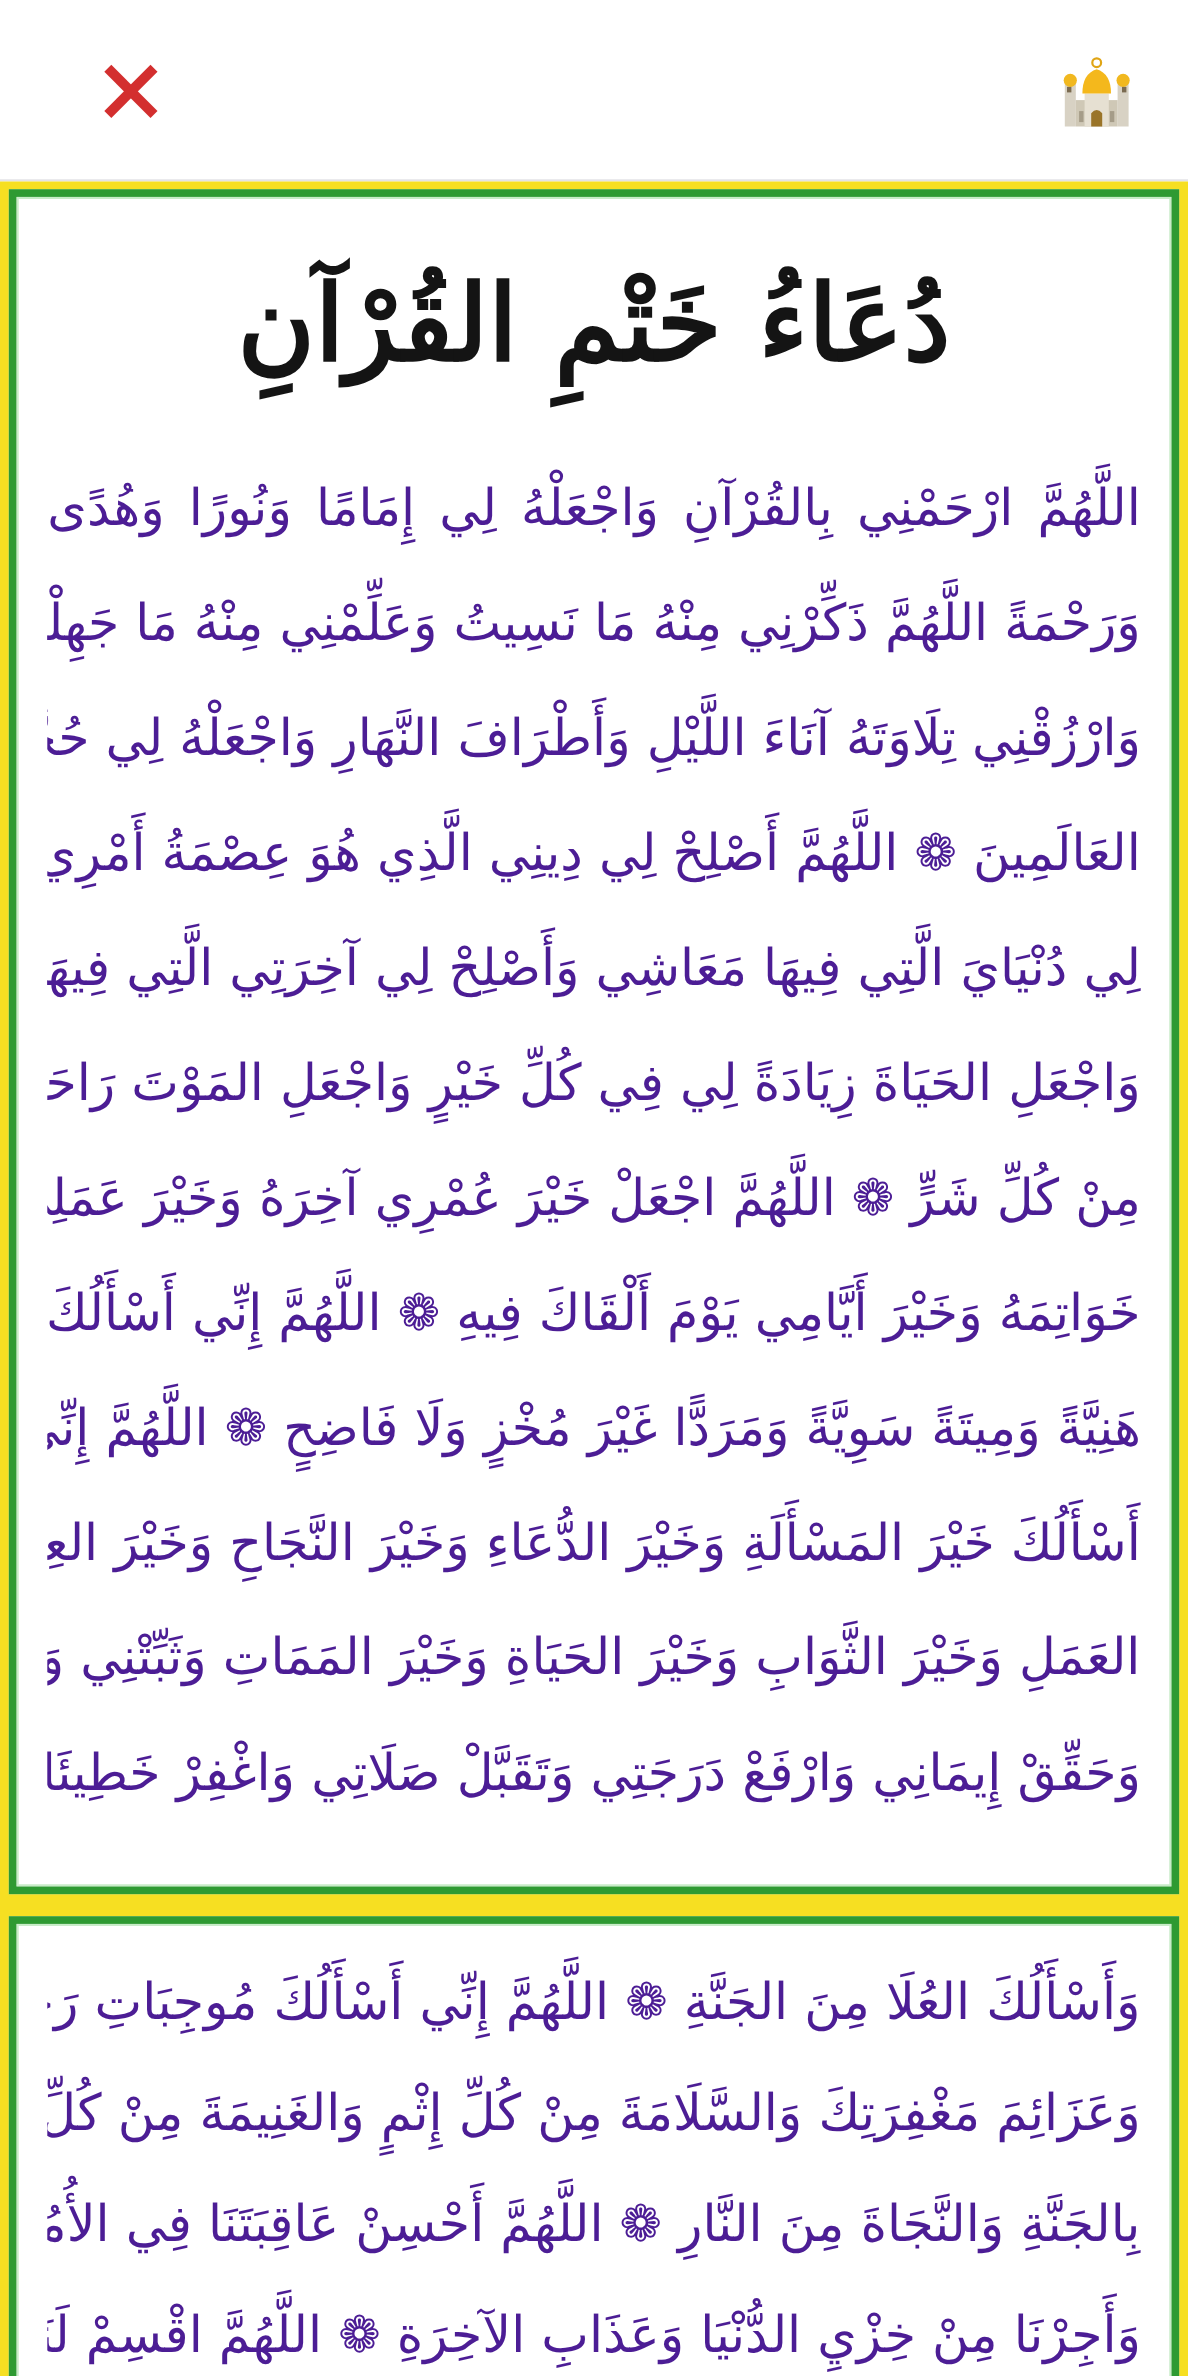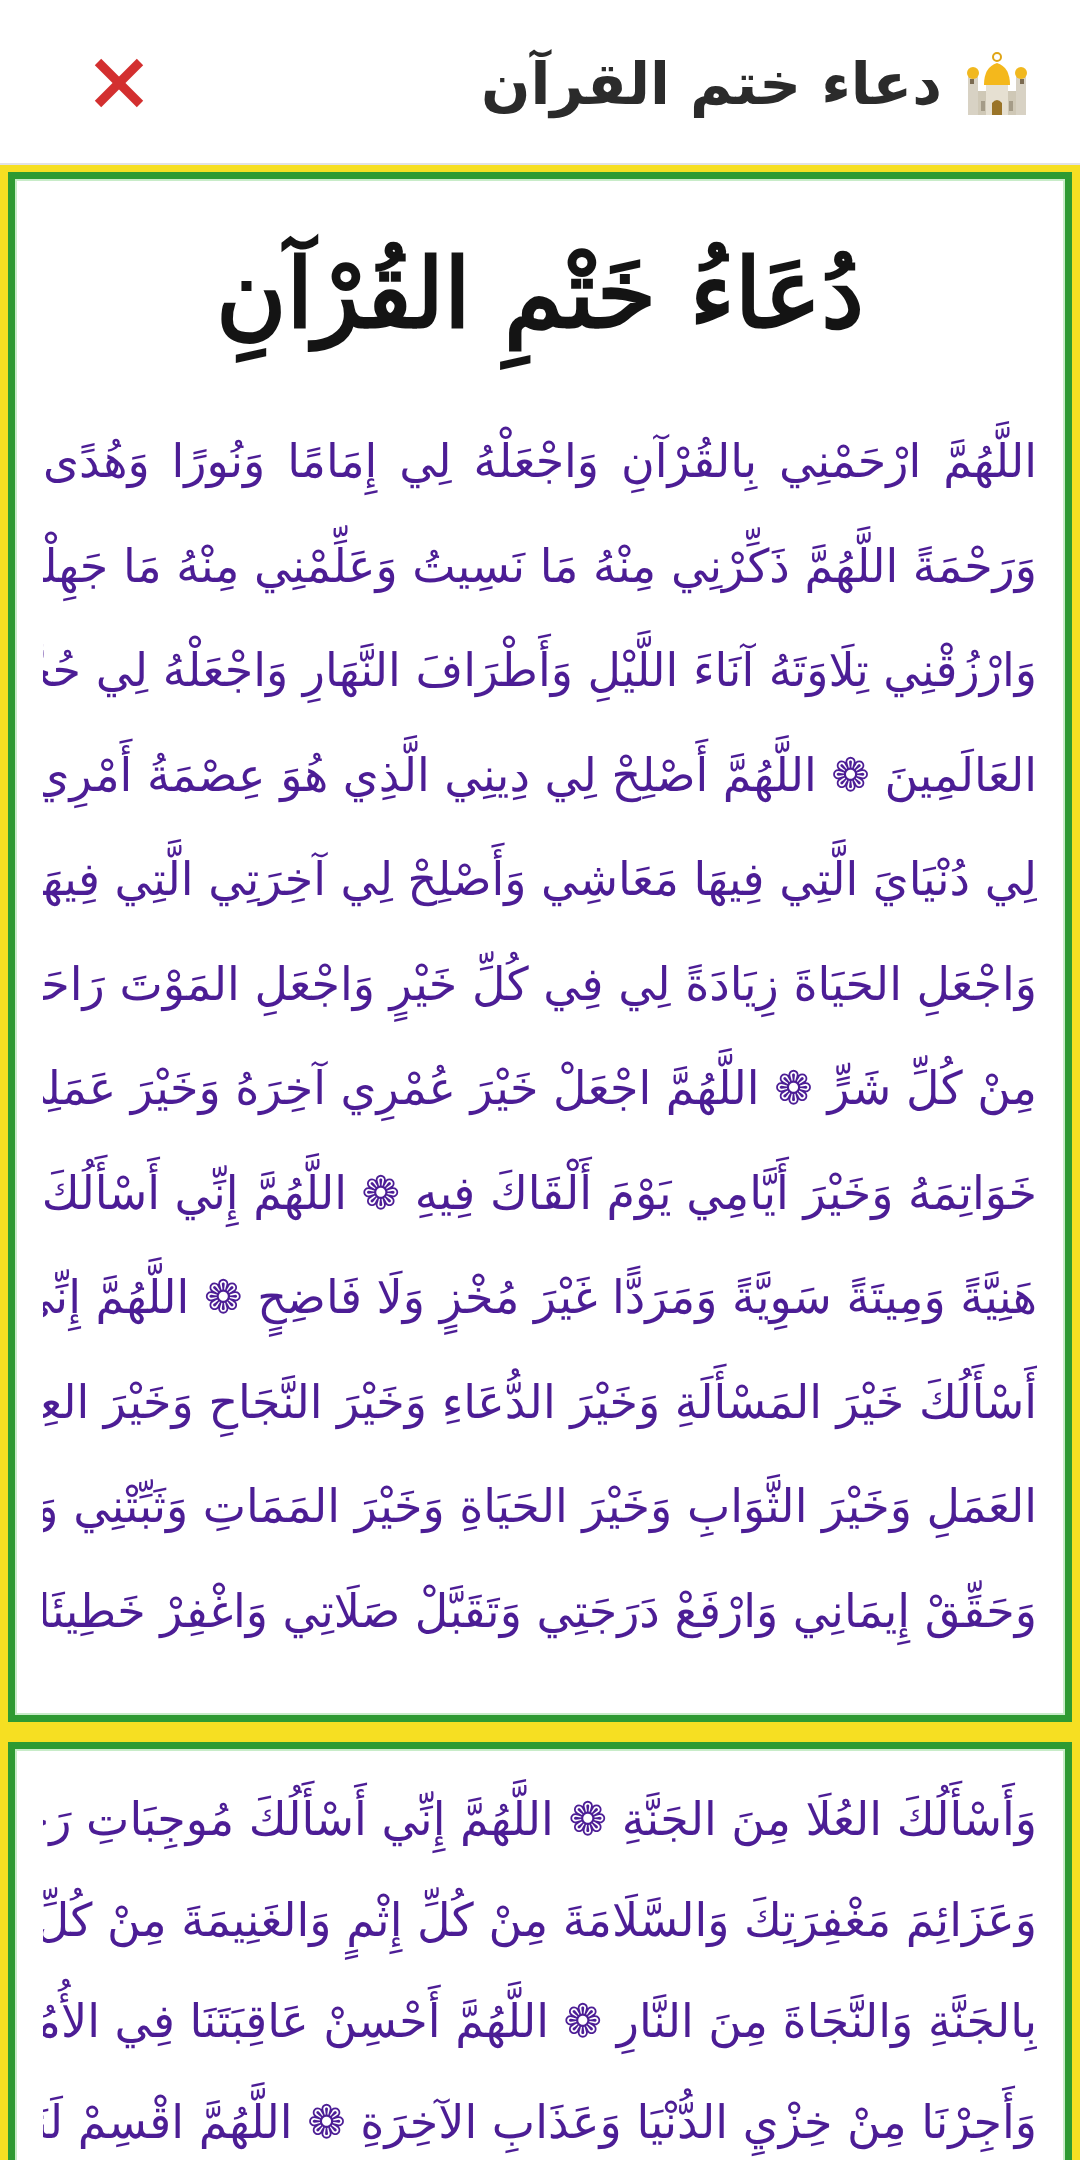--- a/index.html
+++ b/index.html
@@ -122,21 +122,20 @@
         <rect x="24" y="36" width="22" height="30" fill="#e6e0d2"></rect>
 
         <path d="M22 36 Q22 18 35 14 Q48 18 48 36 Z" fill="#f4b81c"></path>
         <circle cx="35" cy="8" r="4" fill="none" stroke="#e0a515" stroke-width="2"></circle>
 
         <path d="M30 66 V54 Q35 48 40 54 V66 Z" fill="#9a7428"></path>
         <rect x="19" y="52" width="4" height="10" fill="#a59c88"></rect>
         <rect x="47" y="52" width="4" height="10" fill="#a59c88"></rect>
       </svg>
     </div>
-    <div class="title">دعاء ختم القرآن</div>
   </div>
 </div>
 
 <div class="viewer">
 
   <div class="page page-1">
     <div class="calligraphy-title">دُعَاءُ خَتْمِ القُرْآنِ</div>
     <div class="text-lines">
       <div class="line">اللَّهُمَّ ارْحَمْنِي بِالقُرْآنِ وَاجْعَلْهُ لِي إِمَامًا وَنُورًا وَهُدًى</div>
       <div class="line">وَرَحْمَةً اللَّهُمَّ ذَكِّرْنِي مِنْهُ مَا نَسِيتُ وَعَلِّمْنِي مِنْهُ مَا جَهِلْتُ</div>

